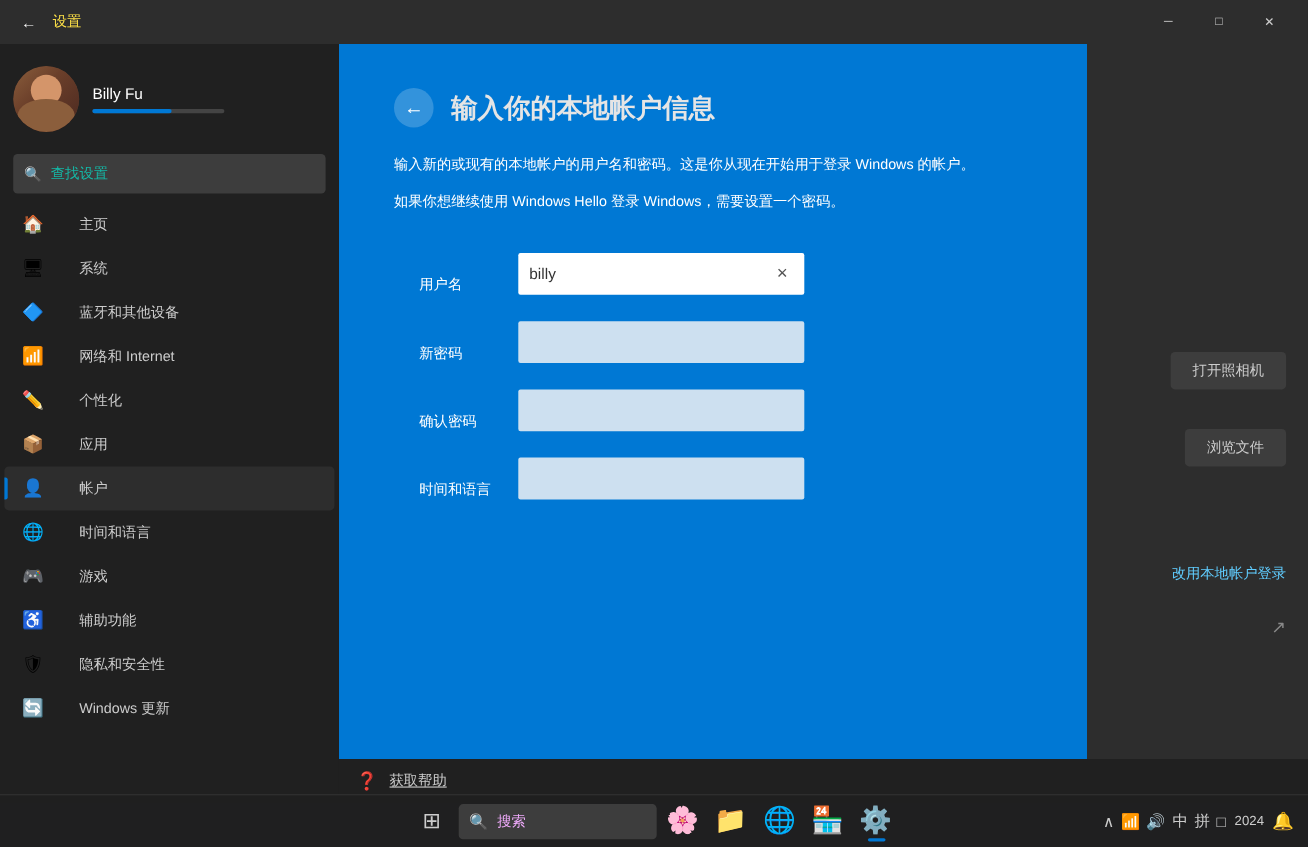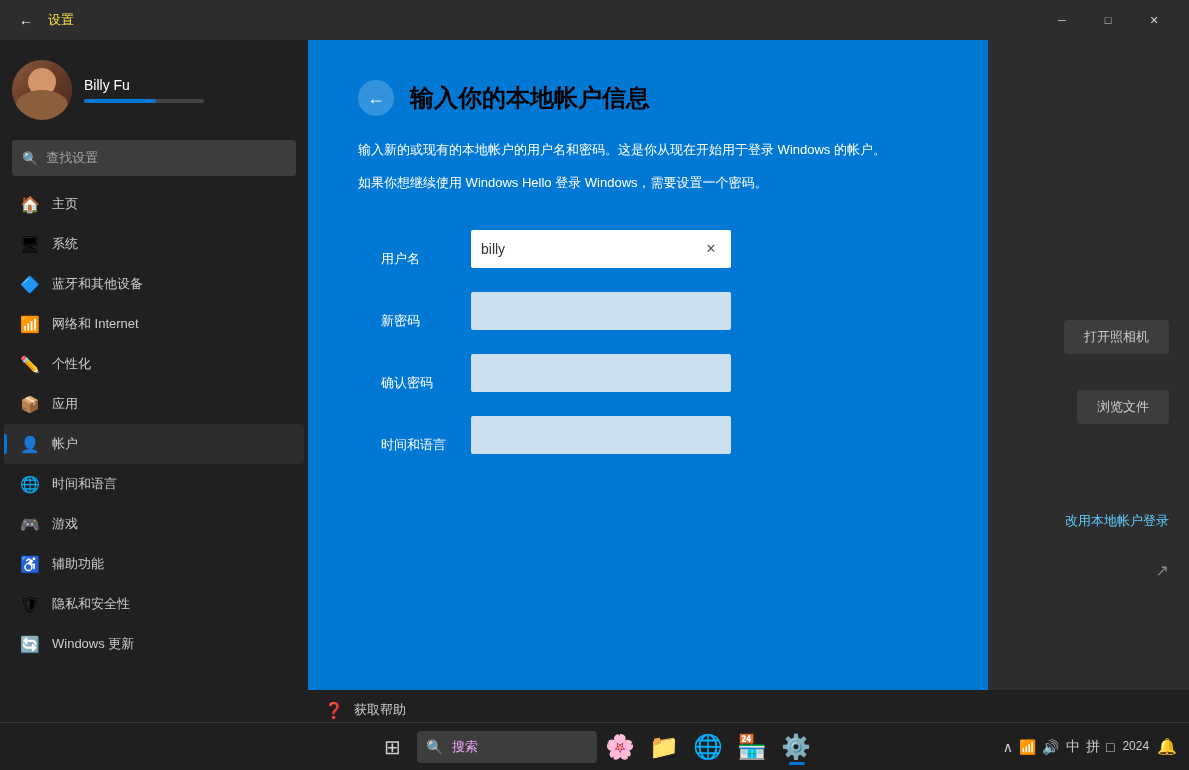--- a/index.html
+++ b/index.html
@@ -140,21 +140,21 @@
       height: 36px;
       background: #3d3d3d;
       border-radius: 4px;
       display: flex;
       align-items: center;
       padding: 0 10px;
       gap: 8px;
       cursor: text;
     }
     .search-box-icon { color: #aaa; font-size: 13px; }
-    .search-box-text { color: #a3a3a3; font-size: 13px; }
+    .search-box-text { color: #14b8a6; font-size: 13px; }
 
     
     .nav-item {
       height: 40px;
       display: flex;
       align-items: center;
       gap: 12px;
       padding: 0 16px;
       cursor: pointer;
       border-radius: 4px;
@@ -175,20 +175,21 @@
     }
     .nav-icon {
       width: 20px; height: 20px;
       display: flex; align-items: center; justify-content: center;
       flex-shrink: 0;
       font-size: 16px;
     }
     .nav-label {
       color: #cccccc;
       font-size: 13px;
+      margin-left: 20px;
     }
 
     
     .main-content {
       flex: 1;
       background: #2d2d2d;
       overflow-y: auto;
       position: relative;
     }
 
@@ -215,21 +216,21 @@
       border-radius: 50%;
       background: rgba(255,255,255,0.2);
       border: none;
       cursor: pointer;
       display: flex; align-items: center; justify-content: center;
       color: white;
       font-size: 18px;
       flex-shrink: 0;
     }
     .dialog-title {
-      color: #000000;
+      color: #e5e5e5;
       font-size: 24px;
       font-weight: 600;
     }
 
     .dialog-desc {
       color: #ffffff;
       font-size: 13px;
       line-height: 1.6;
       margin-bottom: 12px;
     }
@@ -359,21 +360,21 @@
       position: absolute;
       bottom: 0; left: 0; right: 0;
       height: 40px;
       background: #202020;
       display: flex;
       align-items: center;
       padding: 0 16px;
       gap: 10px;
     }
     .help-icon { color: #888; font-size: 16px; }
-    .help-text { color: #cccccc; font-size: 13px; }
+    .help-text { color: #cccccc; font-size: 13px; text-decoration: underline; }
 
     
     .taskbar {
       position: absolute;
       bottom: 0; left: 0;
       width: 1189px;
       height: 48px;
       background: rgba(32,32,32,0.95);
       display: flex;
       align-items: center;

